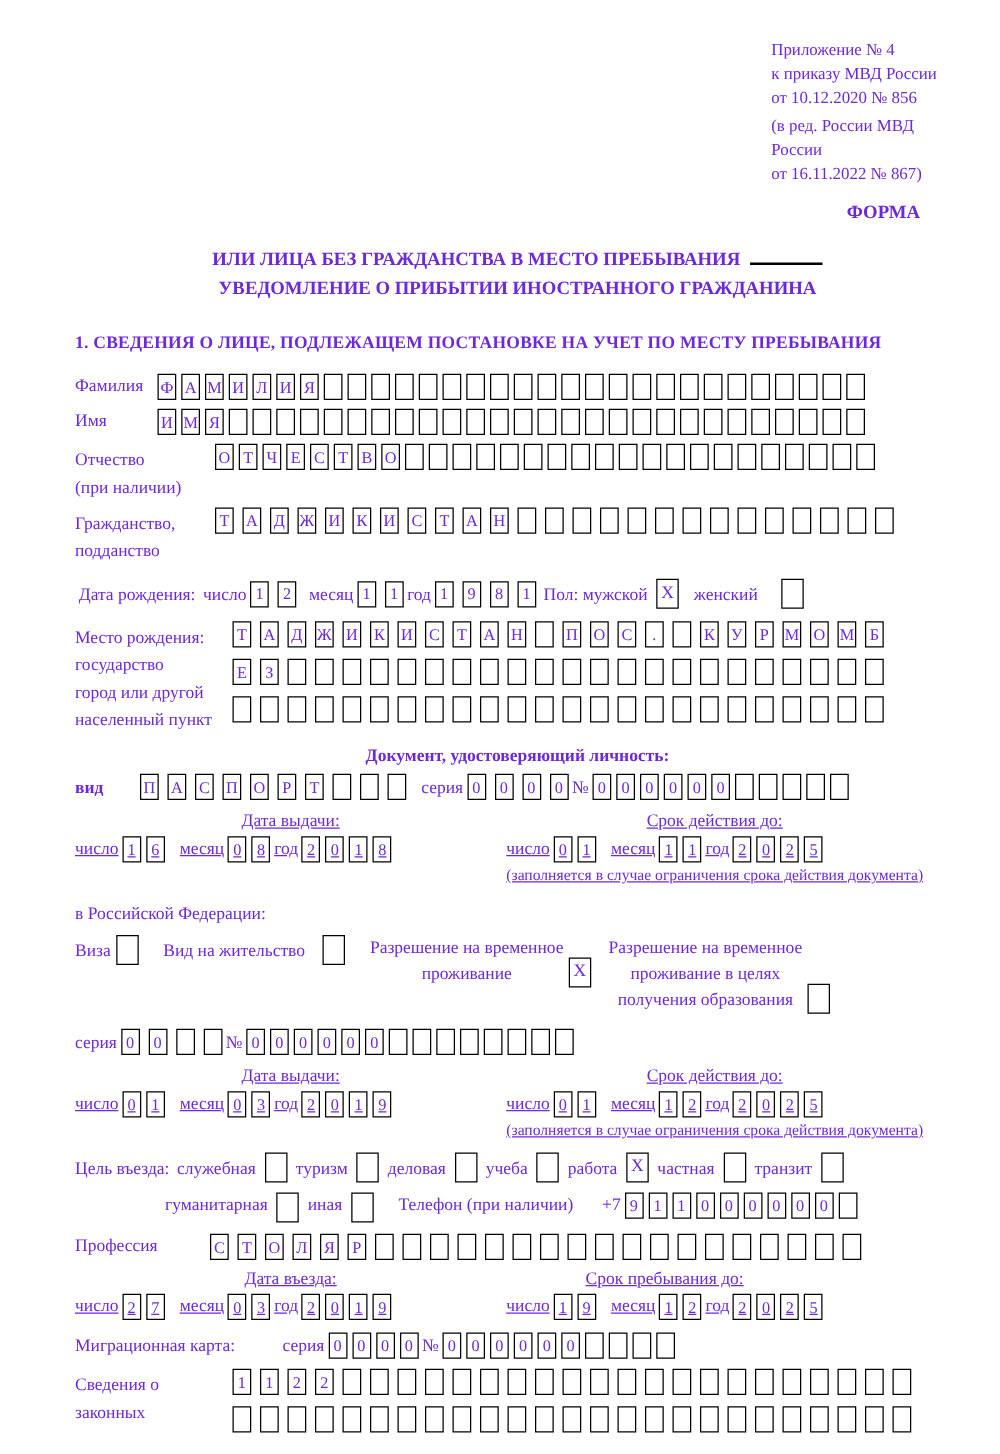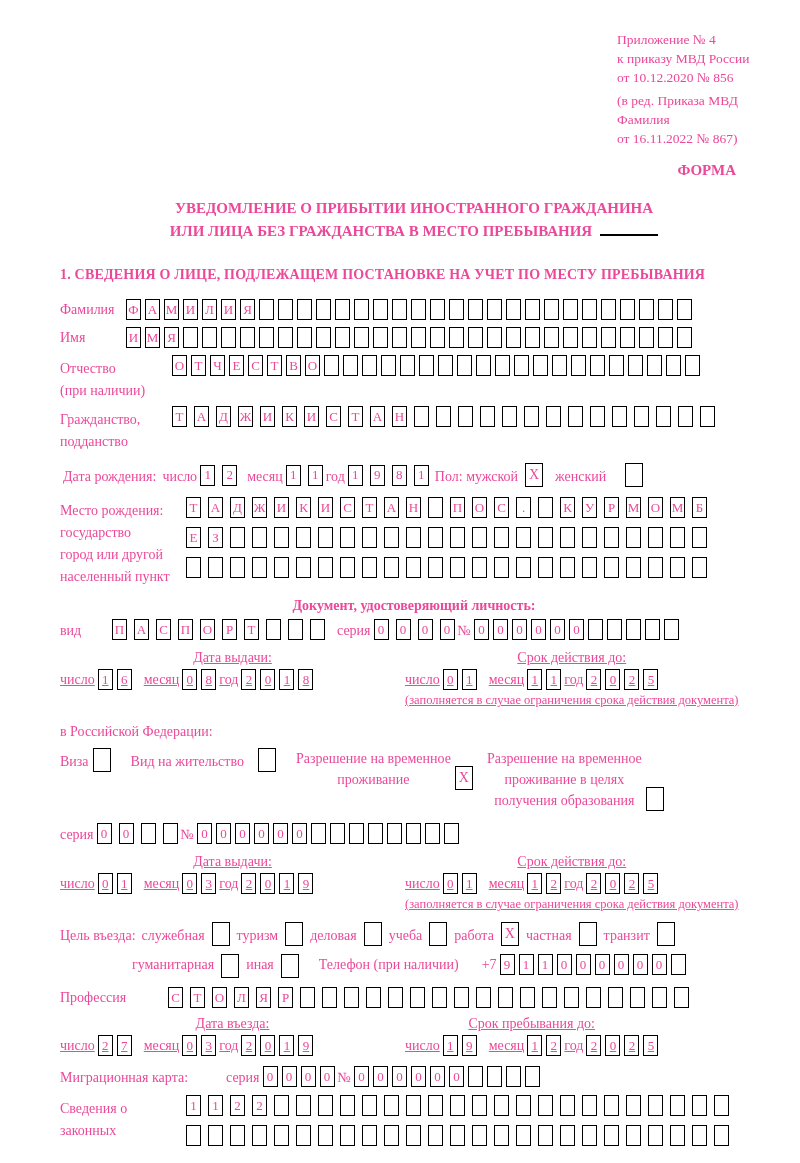--- a/index.html
+++ b/index.html
@@ -1,18 +1,18 @@
 <!DOCTYPE html>
 <html><head>
 <meta charset="utf-8">
 <style>
   * { margin:0; padding:0; box-sizing:border-box; }
   html,body { background:#fff; }
   .page {
-    width:796px; height:1163px; background:#fff; color:#ec4899;
+    width:796px; height:1163px; background:#fff; color:#6d28d9;
     font-family:"Liberation Serif", serif; font-size:14px;
     padding:30px 28px 20px 60px; overflow:hidden; position:relative;
   }
   .hdr-block { margin-left:557px; font-size:13.5px; line-height:19px; }
   .hdr-block .sub { margin-top:4px; }
   .forma { text-align:right; padding-right:32px; font-weight:bold; font-size:15px; margin-top:14px; }
   .title { text-align:center; font-weight:bold; font-size:15px; line-height:23px; margin-top:18px; }
   .title-underline { display:inline-block; width:58px; border-bottom:2px solid #000; height:14px; margin-left:8px; }
   .sect-heading { font-weight:bold; font-size:14px; margin-top:24px; letter-spacing:.2px; }
 
@@ -45,31 +45,31 @@
 </style>
 </head>
 <body>
 
 <div class="page">
 
   <div class="hdr-block">
     <div>Приложение № 4</div>
     <div>к приказу МВД России</div>
     <div>от 10.12.2020 № 856</div>
-    <div class="sub">(в ред. Приказа МВД Фамилия</div>
+    <div class="sub">(в ред. России МВД России</div>
     <div>от 16.11.2022 № 867)</div>
   </div>
 
   <div class="forma">ФОРМА</div>
 
   <div class="title">
-    <div>УВЕДОМЛЕНИЕ О ПРИБЫТИИ ИНОСТРАННОГО ГРАЖДАНИНА</div>
     <div>
       <span>ИЛИ ЛИЦА БЕЗ ГРАЖДАНСТВА В МЕСТО ПРЕБЫВАНИЯ</span><span class="title-underline"></span>
     </div>
+    <div>УВЕДОМЛЕНИЕ О ПРИБЫТИИ ИНОСТРАННОГО ГРАЖДАНИНА</div>
   </div>
 
   <div class="sect-heading">1. СВЕДЕНИЯ О ЛИЦЕ, ПОДЛЕЖАЩЕМ ПОСТАНОВКЕ НА УЧЕТ ПО МЕСТУ ПРЕБЫВАНИЯ</div>
 
   <div class="row" style="margin-top:16px;">
     <div class="lbl" style="width:66px;">Фамилия</div>
     <div class="cells">
         <span class="cell">Ф</span>
         <span class="cell">А</span>
         <span class="cell">М</span>
@@ -320,21 +320,21 @@
           <span class="cell"></span>
           <span class="cell"></span>
           <span class="cell"></span>
         </div>
     </div>
   </div>
 
   <div class="center-bold">Документ, удостоверяющий личность:</div>
 
   <div class="row" style="align-items:center; margin-top:5px;">
-    <span class="inline-lbl" style="width:52px; margin:0;">вид</span>
+    <span class="inline-lbl" style="width:52px; margin:0;font-weight:bold;">вид</span>
     <div class="cells wide">
         <span class="cell">П</span>
         <span class="cell">А</span>
         <span class="cell">С</span>
         <span class="cell">П</span>
         <span class="cell">О</span>
         <span class="cell">Р</span>
         <span class="cell">Т</span>
         <span class="cell"></span>
         <span class="cell"></span>

